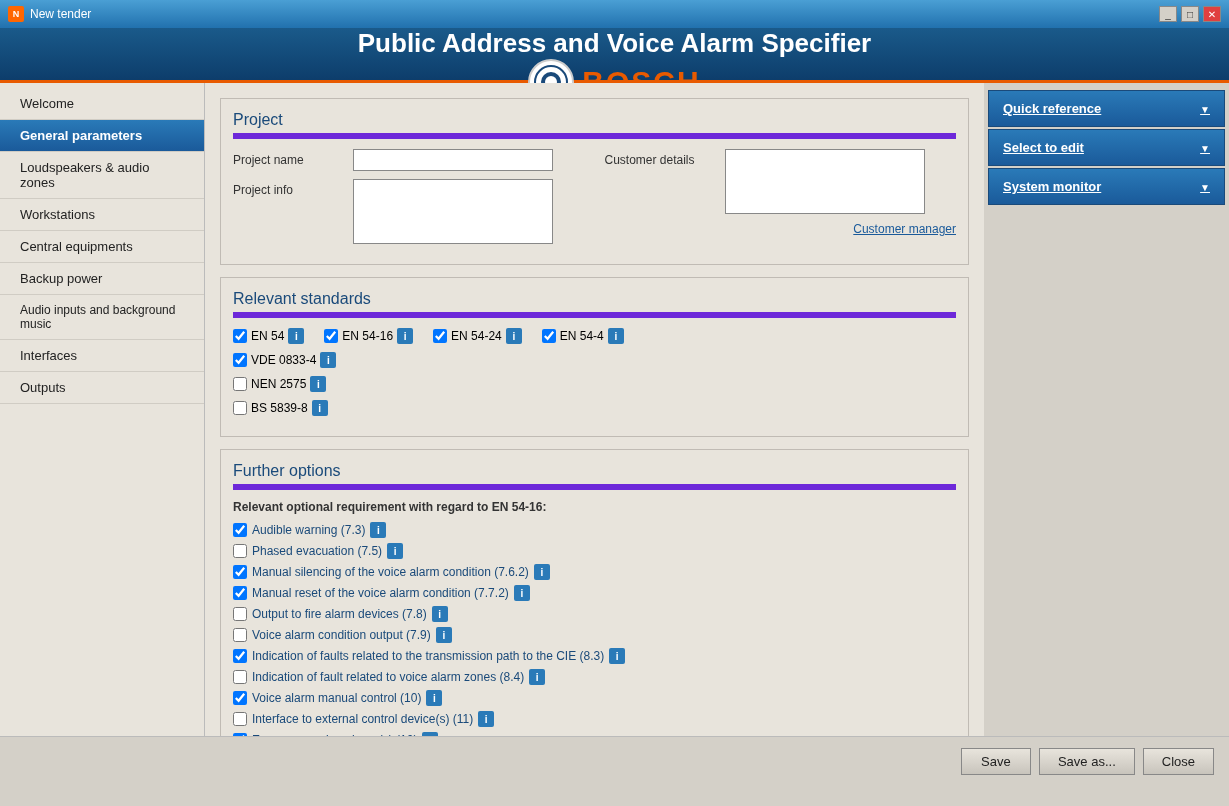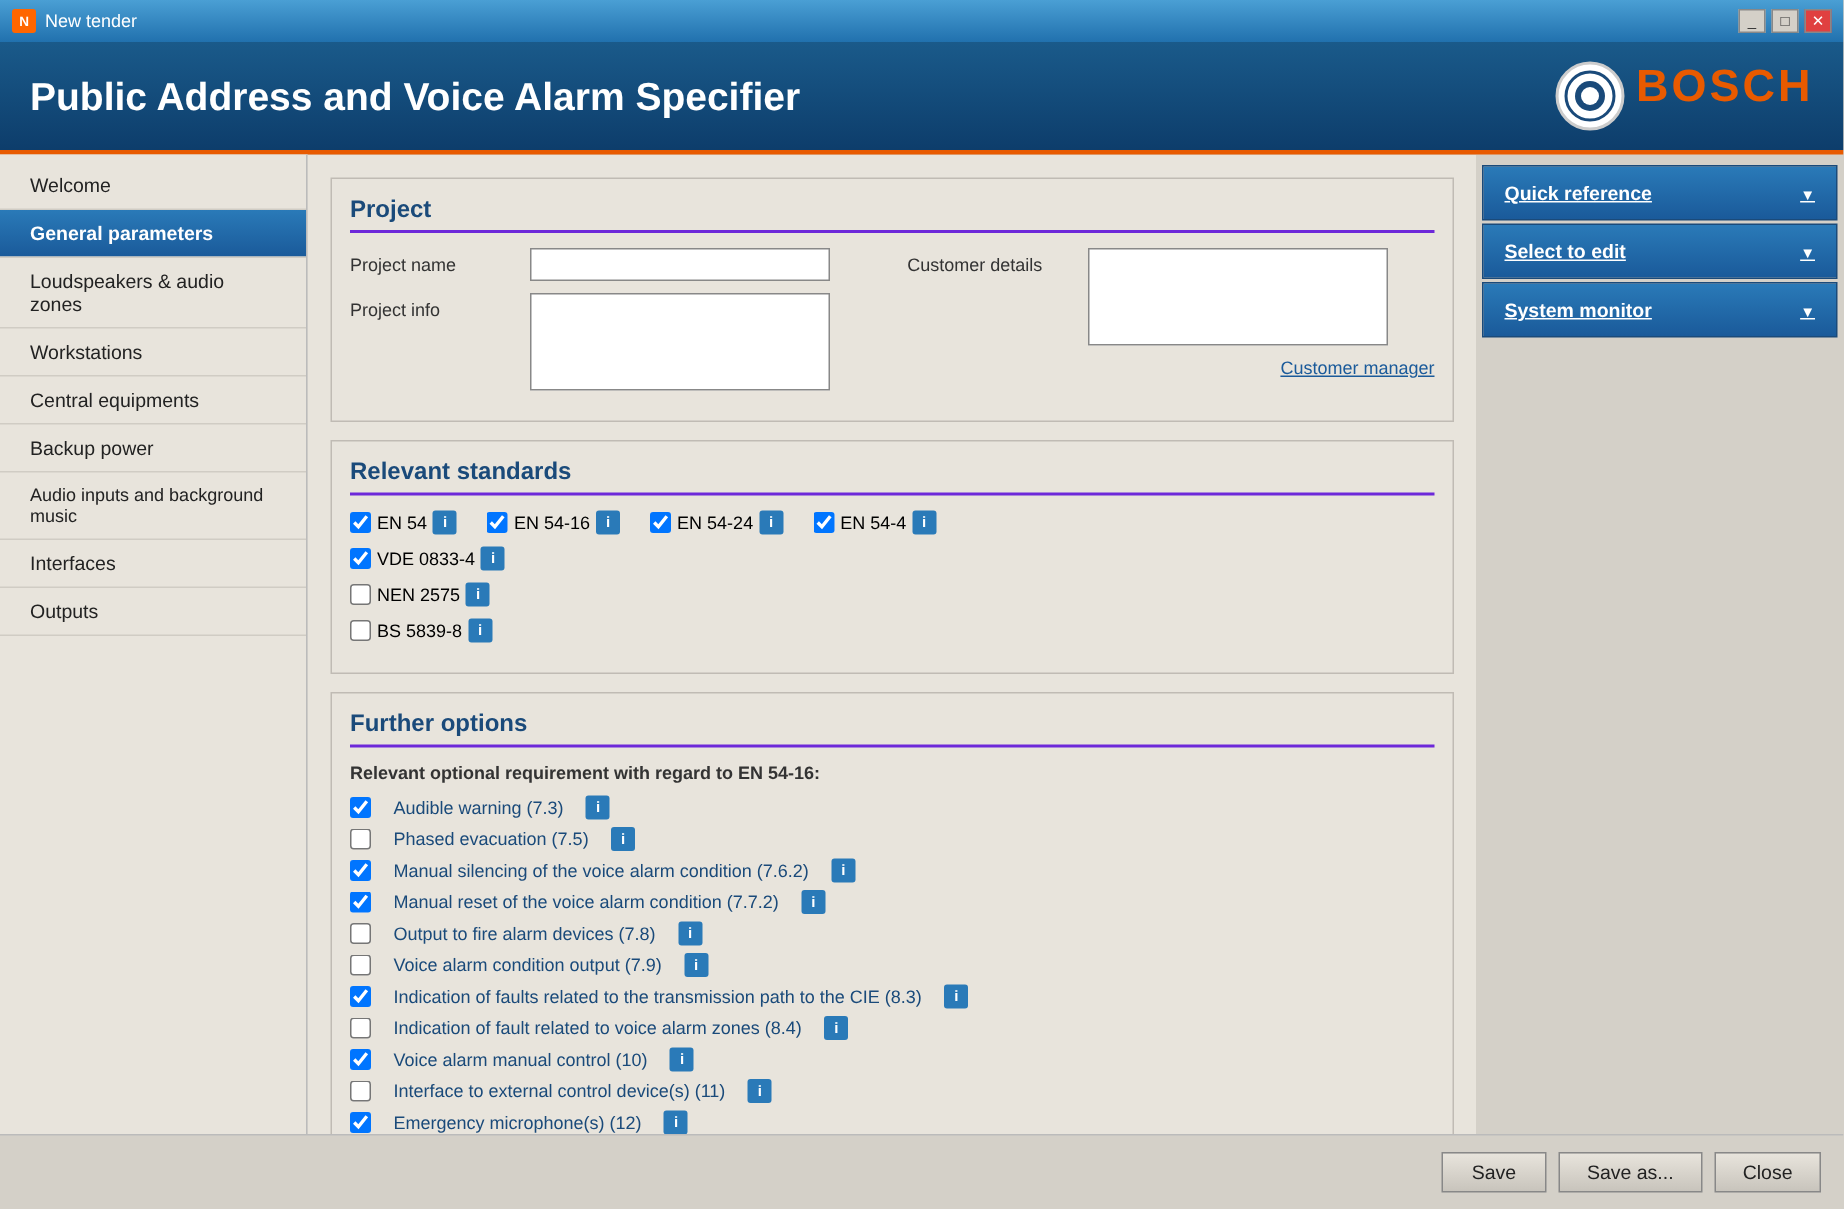--- a/index.html
+++ b/index.html
@@ -31,34 +31,35 @@
       width: 18px; height: 16px;
       background: #d4d0c8;
       border: 1px solid #888;
       display: flex; align-items: center; justify-content: center;
       font-size: 10px; cursor: pointer; color: #333;
     }
 
     
     .app-header {
       background: linear-gradient(to bottom, #1a5a8a, #0d3d6b);
-      height: 75px;
+      height: 55px;
       display: flex;
       align-items: center;
       padding: 0 20px;
       border-bottom: 3px solid #e85a00;
+      flex-direction: column;
     }
     .app-title {
       color: white;
       font-size: 26px;
       font-weight: bold;
       flex: 1;
     }
     .bosch-logo {
-      display: flex; gap: 8px;
+      display: flex; align-items: center; gap: 8px;
     }
     .bosch-circle {
       width: 46px; height: 46px;
       border-radius: 50%;
       background: white;
       display: flex; align-items: center; justify-content: center;
       font-size: 8px; font-weight: bold; color: #0d3d6b;
       border: 2px solid #ccc;
     }
     .bosch-text {
@@ -128,25 +129,25 @@
 
     
     .section-box {
       background: #e8e4dc;
       border: 1px solid #c0bbb4;
       margin-bottom: 12px;
       padding: 12px;
     }
     .section-title {
       font-size: 16px;
-      font-weight: bold;
+      font-weight: normal;
       color: #1a4a7a;
       margin-bottom: 10px;
       padding-bottom: 4px;
-      border-bottom: 2px solid #6d28d9;
+      border-bottom: 6px solid #6d28d9;
     }
 
     
     .form-row {
       display: flex;
       align-items: flex-start;
       margin-bottom: 8px;
     }
     .form-label {
       width: 120px;
@@ -223,21 +224,21 @@
     
     .options-title {
       font-size: 12px;
       font-weight: bold;
       color: #333;
       margin-bottom: 8px;
     }
     .option-row {
       display: flex;
       align-items: center;
-      gap: 15px;
+      gap: 5px;
       margin-bottom: 5px;
       font-size: 12px;
       color: #1a4a7a;
     }
     .option-row input[type="checkbox"] { cursor: pointer; }
 
     
     .bottom-toolbar {
       height: 50px;
       background: #d4d0c8;

